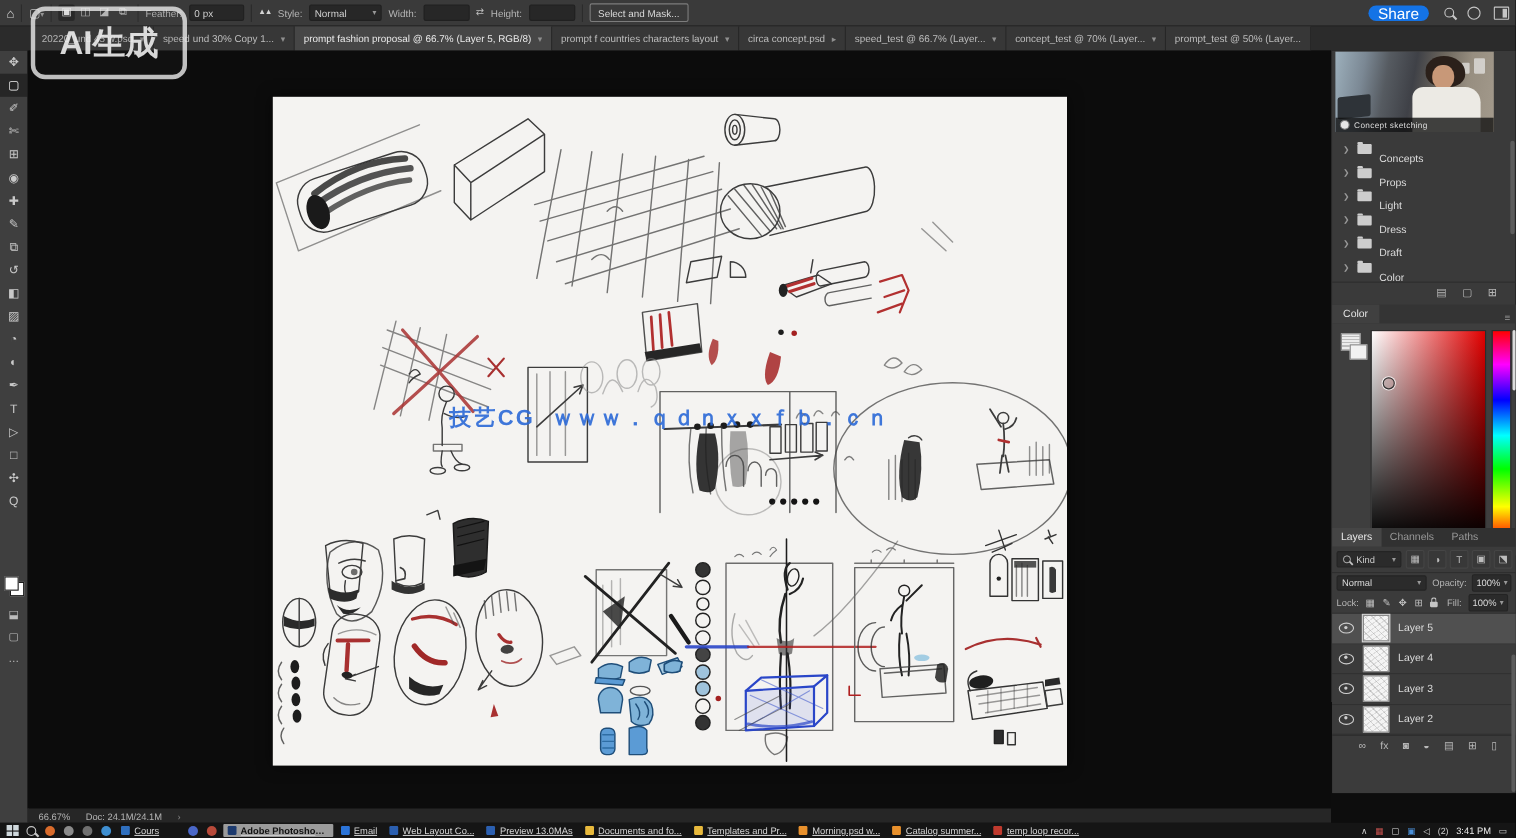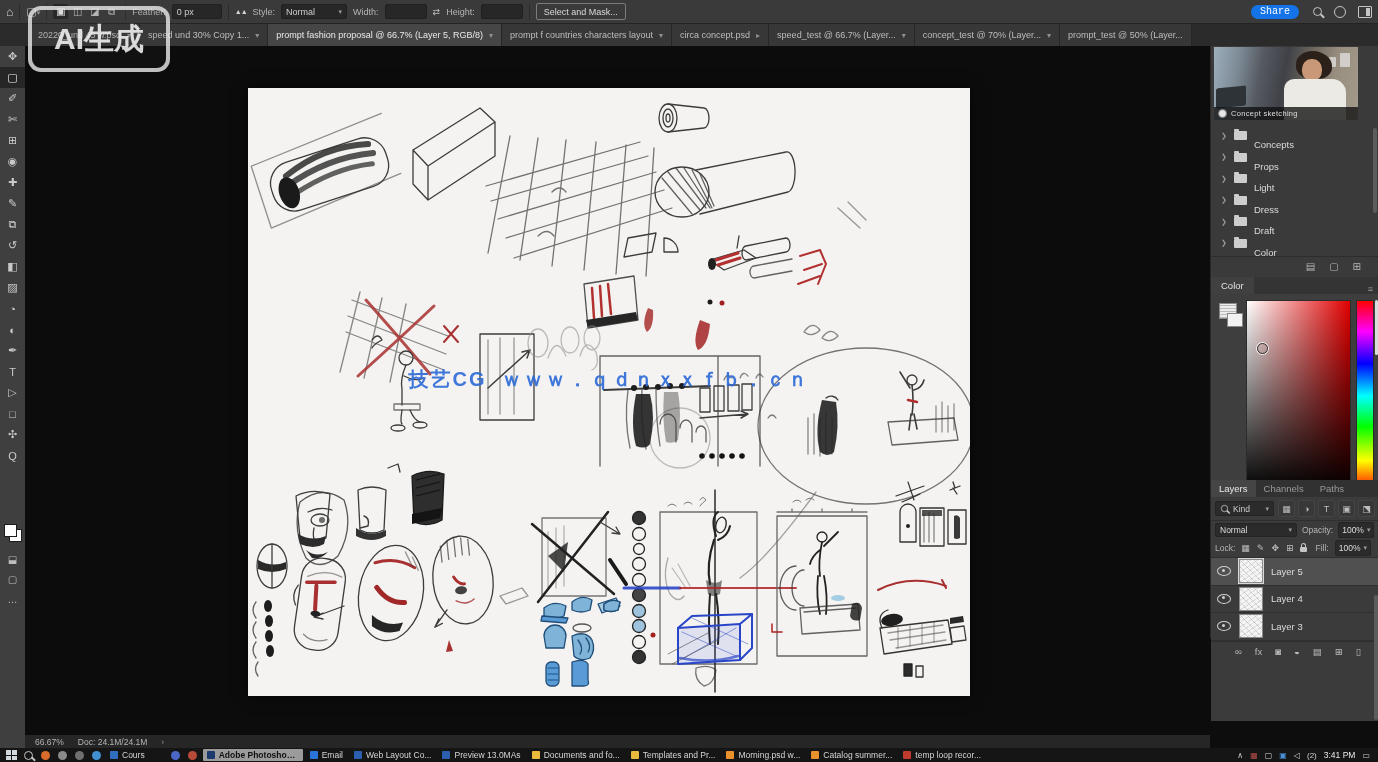--- a/index.html
+++ b/index.html
@@ -10,21 +10,21 @@
   
   #options-bar{left:0;top:0;width:1378px;height:24px;background:#3a3a3a;border-bottom:1px solid #232323;
                display:flex;align-items:center;gap:6px;padding:0 6px;box-sizing:border-box;font-size:9px;color:#c2c2c2;}
   .ob-sep{width:1px;height:16px;background:#2b2b2b;}
   .ob-field{background:#272727;border:1px solid #202020;border-radius:2px;height:13px;display:flex;align-items:center;
             padding:0 4px;color:#cfcfcf;font-size:9px;}
   .ob-label{color:#b5b5b5;}
   .mode-ic{width:15px;height:15px;display:flex;align-items:center;justify-content:center;font-size:10px;color:#bdbdbd;border-radius:2px;}
   .mode-ic.active{background:#262626;color:#e8e8e8;}
   #select-mask-btn{border:1px solid #7c7c7c;border-radius:2px;height:15px;display:flex;align-items:center;padding:0 7px;color:#dadada;}
-  #share-pill{margin-left:auto;background:#1473e6;color:#fff;border-radius:8px;height:14px;display:flex;align-items:center;padding:0 9px;font-size:10px;font-family:Liberation Mono, monospace;}
+  #share-pill{margin-left:auto;background:#1473e6;color:#fff;border-radius:8px;height:14px;display:flex;align-items:center;padding:0 9px;font-size:14px;}
   .mag{width:7px;height:7px;border:1.5px solid #c5c5c5;border-radius:50%;position:relative;}
   .mag::after{content:"";position:absolute;width:5px;height:1.5px;background:#c5c5c5;transform:rotate(45deg);right:-4px;bottom:-1px;}
   .ring-ic{width:10px;height:10px;border:1.5px solid #c5c5c5;border-radius:50%;}
   .layout-ic{width:12px;height:10px;border:1px solid #c5c5c5;border-radius:1px;position:relative;}
   .layout-ic::after{content:"";position:absolute;right:1px;top:1px;bottom:1px;width:4px;background:#c5c5c5;}
   
   #tab-bar{left:0;top:24px;width:1378px;height:22px;background:#2b2b2b;display:flex;align-items:stretch;padding-left:30px;box-sizing:border-box;}
   .tab{display:flex;align-items:center;gap:6px;background:#373737;border-right:1px solid #262626;padding:0 8px;
        font-size:9px;color:#bdbdbd;white-space:nowrap;}
   .tab.active{background:#464646;color:#e9e9e9;}
@@ -116,21 +116,21 @@
   .layer-row.selected .thumb{outline:1px solid #d8d8d8;}
   .layer-name{font-size:9.5px;color:#dcdcdc;}
   #layers-footer{height:19px;display:flex;align-items:center;gap:13px;padding-left:24px;border-top:1px solid #2e2e2e;color:#b8b8b8;font-size:9.5px;}
   
   #taskbar{left:0;top:748px;width:1378px;height:14px;background:#151515;display:flex;align-items:center;gap:3px;
            padding:0 4px;box-sizing:border-box;}
   .win-logo{width:11px;height:10px;display:grid;grid-template-columns:5px 5px;grid-template-rows:4.5px 4.5px;gap:1px;}
   .win-logo div{background:#cfd8dc;}
   .tb-ic{width:14px;height:12px;display:flex;align-items:center;justify-content:center;}
   .tb-dot{width:9px;height:9px;border-radius:50%;}
-  .tb-task{height:12px;display:flex;align-items:center;gap:4px;padding:0 4px;max-width:92px;}
+  .tb-task{height:12px;display:flex;align-items:center;gap:4px;padding:0 4px;max-width:92px;text-decoration:underline;}
   .tb-task .ic{width:8px;height:8px;flex:none;border-radius:1px;}
   .tb-task .lb{font-size:8.5px;color:#d6d6d6;white-space:nowrap;overflow:hidden;text-overflow:ellipsis;}
   .tb-task.active{background:#9b9b9b;border-radius:1px;}
   .tb-task.active .lb{color:#111;font-weight:bold;}
   #tray{margin-left:auto;display:flex;align-items:center;gap:7px;padding-right:4px;}
   .tray-ic{font-size:8px;color:#cfcfcf;}
   #tray-time{font-size:8.5px;color:#eaeaea;}
   .tb-gap{width:14px;}
 </style>
 </head>
@@ -629,20 +629,25 @@
           <div class="layer-row">
             <span class="eye"></span>
             <span class="thumb"></span>
             <span class="layer-name">Layer 4</span>
           </div>
           <div class="layer-row">
             <span class="eye"></span>
             <span class="thumb"></span>
             <span class="layer-name">Layer 3</span>
           </div>
+          <div class="layer-row">
+            <span class="eye"></span>
+            <span class="thumb"></span>
+            <span class="layer-name">Layer 2</span>
+          </div>
         </div>
       <div id="layers-footer">
           <span>∞</span>
           <span>fx</span>
           <span>◙</span>
           <span>◒</span>
           <span>▤</span>
           <span>⊞</span>
           <span>▯</span>
         </div>

